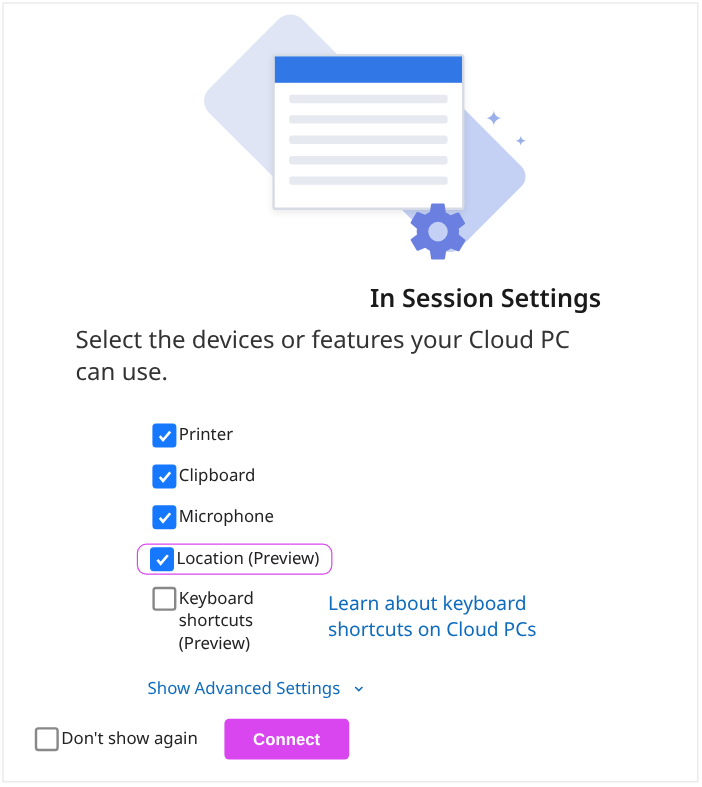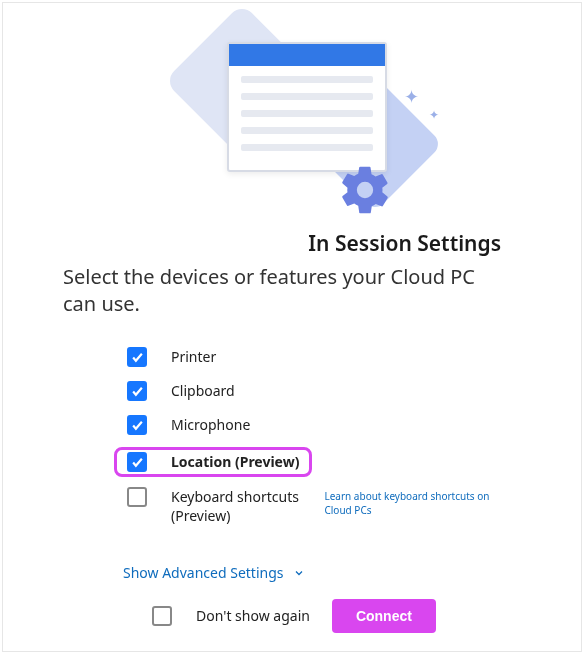--- a/index.html
+++ b/index.html
@@ -37,45 +37,45 @@
     .gear {
       position: absolute; bottom: -2px; right: 24px; width: 56px; height: 56px;
       display:flex;align-items:center;justify-content:center;
     }
     .sparkle { position: absolute; }
     .content { padding: 0 80px 0 60px; flex: 1; }
     h2 { font-size: 21px; font-weight: 600; text-align: right; margin-bottom: 6px; }
     .subtitle { font-size: 20px; color: #333; text-align: left; margin-bottom: 28px; }
     .opts { margin-left: 60px; }
     .opt-row {
-      display: flex; align-items: flex-start; gap: 24px; margin-bottom: 10px;
+      display: flex; align-items: flex-start; gap: 2px; margin-bottom: 10px;
       padding: 2px 4px; border-radius: 6px;
     }
     .checkbox {
       width: 20px; height: 20px; border-radius: 3px; flex-shrink: 0;
       display: flex; align-items: center; justify-content: center; cursor: pointer;
       border: 2px solid #888;
       background:#fff;
     }
     .checkbox.checked { background: #1677ff; border-color:#1677ff; }
     .checkbox.checked svg { display: block; }
     .checkbox svg { display: none; }
     .check-label { font-size: 14px; color: #222; }
     .opt-col { display:flex; flex-direction:row; }
-    .learn-link { font-size: 10px; color: #0f6cbd; cursor: pointer; margin-top:2px;}
+    .learn-link { font-size: 16px; color: #0f6cbd; cursor: pointer; margin-top:2px;}
     .highlight-box {
-      border: 3px solid #d946ef; border-radius: 8px; padding: 0 6px;
-      display: inline-flex; margin-left: -9px; margin-bottom: 8px; font-weight: bold;
+      border: 1px solid #d946ef; border-radius: 8px; padding: 0 6px;
+      display: inline-flex; margin-left: -9px; margin-bottom: 8px;
     }
     .advanced {
-      margin-left: 60px; margin-top: 26px; color: #0f6cbd; font-size: 14px;
+      margin-left: 60px; margin-top: 6px; color: #0f6cbd; font-size: 14px;
       cursor: pointer; display: inline-flex; align-items: center; gap: 10px;
     }
     .footer {
-      display: flex; align-items: center; justify-content: center; gap: 18px;
+      display: flex; align-items: center; justify-content: flex-start; gap: 18px;
       padding: 16px 22px 18px;
     }
     .footer .opt-row { margin-bottom: 0; }
     .connect-btn {
       background: #d946ef; color: #fff; border: none; font-size: 14px;
       font-weight: 600; padding: 9px 24px; border-radius: 4px; cursor: pointer;
     }
     .chev { width:12px;height:12px; }
   </style>
 </head>

